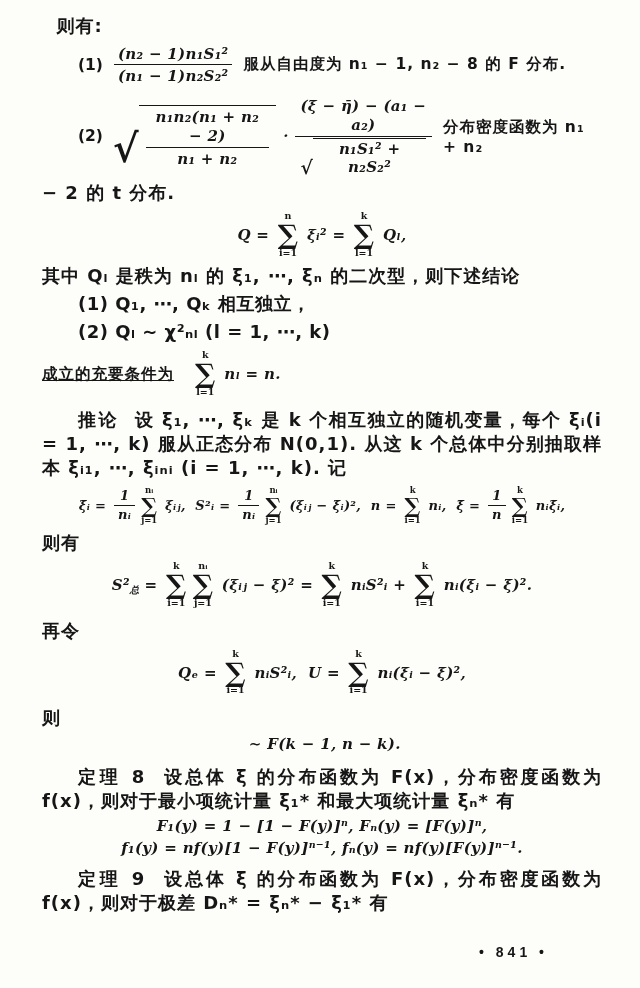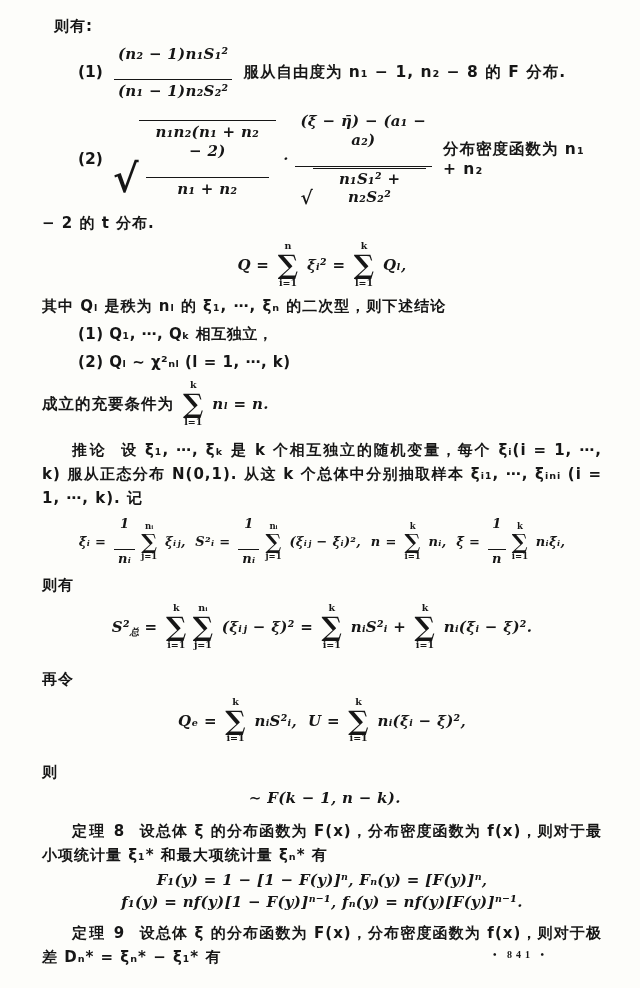--- a/index.html
+++ b/index.html
@@ -5,57 +5,57 @@
   html,body{margin:0;padding:0;}
   body{
     width:640px;height:988px;overflow:hidden;position:relative;
     background:#fbfbf8;color:#161616;
     font-family:"DejaVu Sans","Liberation Sans",sans-serif;
     font-weight:700;
   }
   .page{position:relative;width:640px;height:988px;background:#fdfdfa;}
   .col{position:relative;padding:14px 38px 0 42px;}
   p{margin:0;}
-  .line{font-size:15px;line-height:24px;letter-spacing:1px;text-align:justify;}
+  .line{font-size:18px;line-height:24px;letter-spacing:1px;text-align:justify;}
   .indent{text-indent:2em;}
   .small-indent{text-indent:0.8em;}
   .sub-item{padding-left:36px;letter-spacing:0.5px;}
   .thm-label{font-weight:900;margin-right:0.9em;letter-spacing:2px;}
   
   .fml, .frow{
     font-family:"DejaVu Serif","Liberation Serif",serif;
     font-style:italic;font-weight:700;font-size:15px;letter-spacing:0.3px;
   }
   .frow{display:block;text-align:center;}
   .fitem{display:flex;align-items:center;margin-left:36px;}
   .fitem .fml{display:inline-flex;align-items:center;flex-wrap:nowrap;}
   .flabel{font-style:normal;font-weight:700;margin-right:8px;font-size:15.5px;white-space:nowrap;}
   .ftail{font-style:normal;font-size:15.5px;letter-spacing:1px;margin-left:8px;}
   .t{white-space:pre-wrap;vertical-align:middle;}
   .frac{display:inline-flex;flex-direction:column;text-align:center;vertical-align:middle;margin:0 3px;line-height:1.25;}
-  .frac .num{border-bottom:1.6px solid #161616;padding:0 4px 16px;}
+  .frac .num{border-bottom:1.6px solid #161616;padding:0 4px 1px;}
   .frac .den{padding:1px 4px 0;}
   .sum{display:inline-flex;flex-direction:column;align-items:center;vertical-align:middle;margin:0 3px;line-height:1;}
   .sum .lim{font-size:9.5px;font-style:normal;line-height:1.15;letter-spacing:0;}
   .sum .sig{font-size:27px;line-height:0.95;font-style:normal;}
   .sqrt{display:inline-flex;align-items:stretch;vertical-align:middle;margin:0 2px;}
   .sqrt .rad{font-size:1.25em;line-height:1;align-self:flex-end;font-style:normal;}
   .sqrt.big .rad{font-size:2.6em;}
   .sqrt .sqbody{border-top:1.8px solid #161616;padding:1px 4px 0;display:inline-flex;align-items:center;}
   .sb{font-size:0.62em;vertical-align:-0.45em;letter-spacing:0;}
   
-  .mt4{margin-top:4px;}.mt6{margin-top:6px;}.mt8{margin-top:16px;}
+  .mt4{margin-top:4px;}.mt6{margin-top:6px;}.mt8{margin-top:10px;}
   .mt10{margin-top:10px;}.mt12{margin-top:12px;}
   .small-f{font-size:13px;}
   .small-f .sum .sig{font-size:21px;}
   .small-f .sum .lim{font-size:8.5px;}
   .pageno{
     position:absolute;right:92px;bottom:28px;
-    font-size:10px;font-weight:900;letter-spacing:4px;
-    font-family:Liberation Serif, serif;
+    font-size:14px;font-weight:900;letter-spacing:4px;
+    font-family:Liberation Sans, sans-serif;
   }
 </style>
 </head>
 <body>
 
 <div class="page">
   <div class="col">
 
     <p class="line small-indent">则有:</p>
 
@@ -108,21 +108,21 @@
           <span class="sig">∑</span>
           <span class="lim">l=1</span>
         </span><span class="t"> Qₗ,</span></div>
 
     <p class="line mt6">其中 Qₗ 是秩为 nₗ 的 ξ₁, ⋯, ξₙ 的二次型，则下述结论</p>
 
     <p class="line sub-item mt4">(1) Q₁, ⋯, Qₖ 相互独立，</p>
     <p class="line sub-item mt4">(2) Qₗ ∼ χ²ₙₗ (l = 1, ⋯, k)</p>
 
     <div class="fitem mt6" style="margin-left:0;">
-      <span class="ftail" style="margin-left:0;margin-right:6px;">成立的充要条件为</span>
+      <span class="ftail" style="margin-left:0;margin-right:18px;text-decoration:underline;">成立的充要条件为</span>
       <span class="fml">
           <span class="sum">
             <span class="lim">k</span>
             <span class="sig">∑</span>
             <span class="lim">l=1</span>
           </span>
           <span class="t"> nₗ = n.</span>
         </span>
     </div>
 

